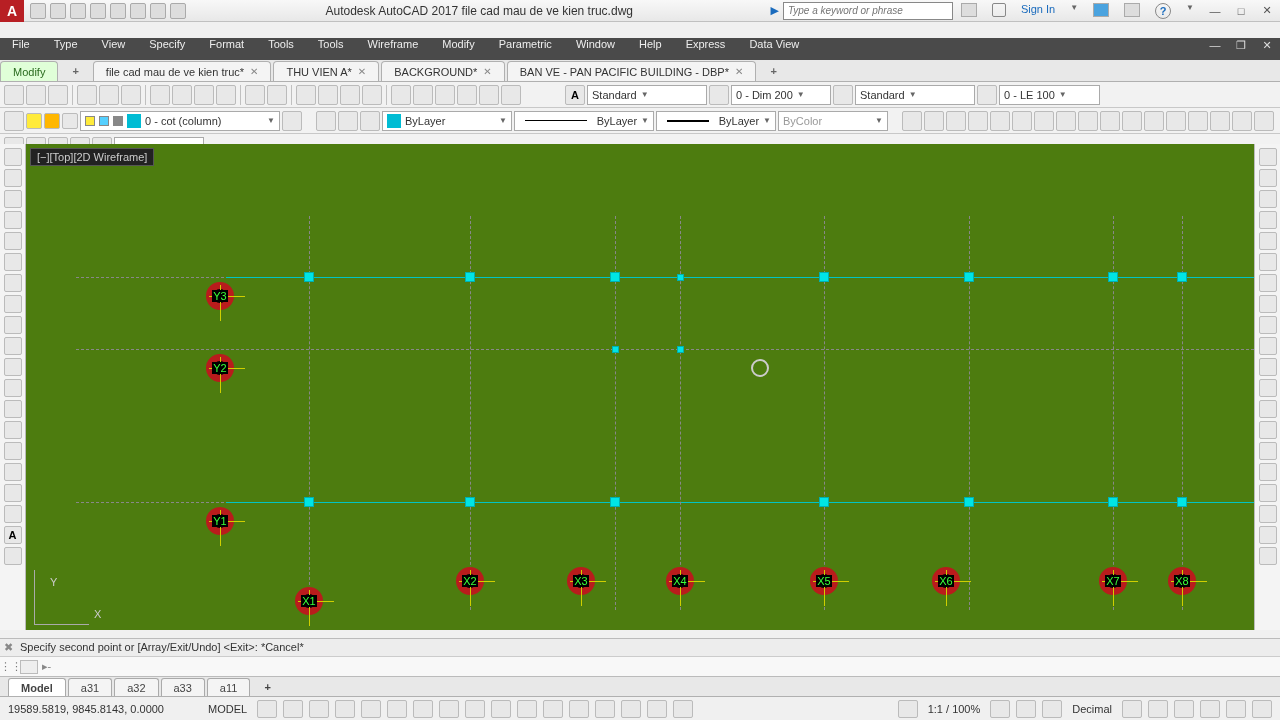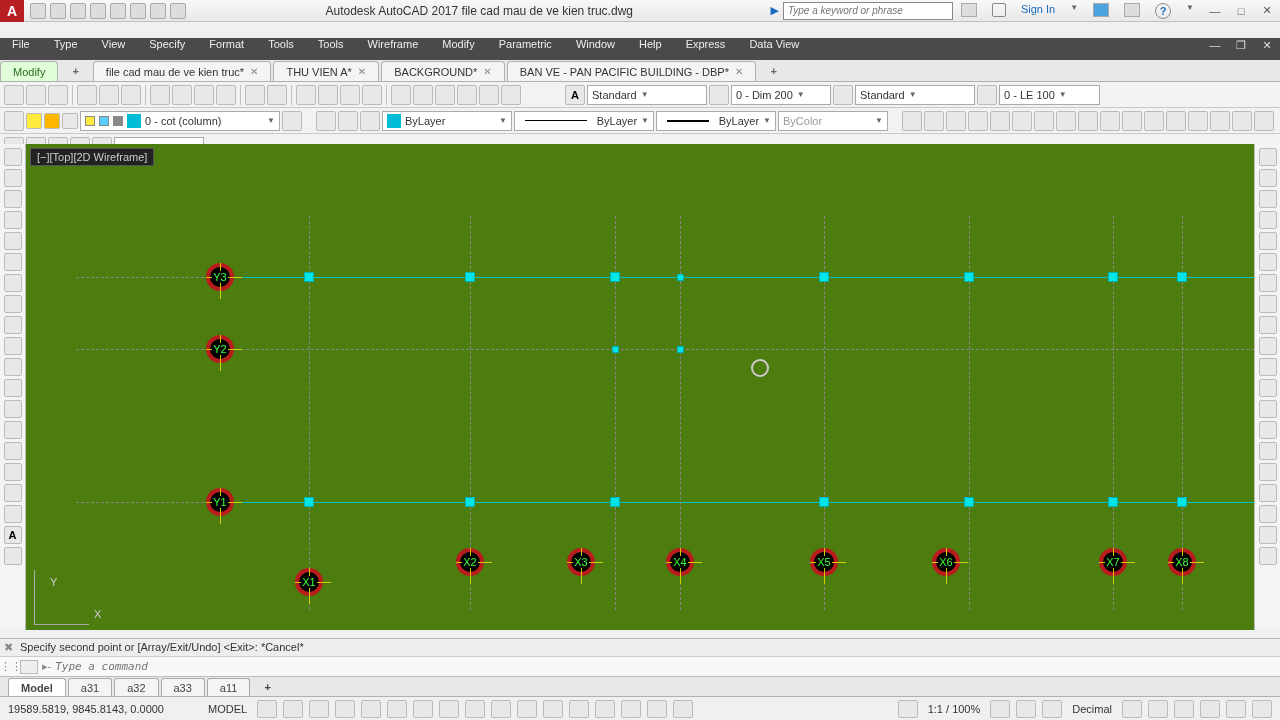--- a/index.html
+++ b/index.html
@@ -48,21 +48,21 @@
 .left-tools { width:26px; background:#f4f4f4; border-right:1px solid #bbb; display:flex; flex-direction:column; align-items:center; gap:3px; padding-top:4px; }
 .left-tools .tbtn { width:18px; height:18px; }
 .right-tools { width:26px; background:#f4f4f4; border-left:1px solid #bbb; display:flex; flex-direction:column; align-items:center; gap:3px; padding-top:4px; }
 .right-tools .tbtn { width:18px; height:18px; }
 .canvas { flex:1; background:#4d7c0f; position:relative; overflow:hidden; }
 .view-label { position:absolute; top:4px; left:4px; background:#222; color:#ccc; border:1px solid #555; padding:2px 6px; font-size:11px; }
 
 
 .gline-v { position:absolute; top:72px; bottom:20px; width:0; border-left:1px dashed #888; }
 .gline-h { position:absolute; left:50px; right:0; height:0; border-top:1px dashed #888; }
-.gbubble { position:absolute; width:28px; height:28px; border:4px solid #b91c1c; border-radius:50%; color:#3aff3a; font-size:11px; display:flex; align-items:center; justify-content:center; background:#000; }
+.gbubble { position:absolute; width:28px; height:28px; border:7px solid #b91c1c; border-radius:50%; color:#3aff3a; font-size:11px; display:flex; align-items:center; justify-content:center; background:#000;margin-top:19px; }
 .gbubble::before{content:"";position:absolute;width:36px;height:0;border-top:1px solid #cfcf00;top:50%;left:-4px;}
 .gbubble::after{content:"";position:absolute;height:36px;width:0;border-left:1px solid #cfcf00;left:50%;top:-4px;}
 .gbubble span{position:relative;z-index:2;background:#000;padding:0 1px;}
 .grip { position:absolute; width:10px; height:10px; background:#00e5e5; border:1px solid #00b0b0; }
 .grip.sm { width:7px; height:7px; }
 .pan-cursor { position:absolute; width:18px; height:18px; border:2px solid #ccc; border-radius:50%; }
 
 
 .ucs { position:absolute; bottom:10px; left:10px; color:#ccc; font-size:12px;}
 .ucs .y { position:absolute; bottom:32px; left:14px; }
@@ -423,21 +423,20 @@
 
 <div class="cmdhist">
   <span style="position:absolute;left:4px;color:#888">✖</span>
   <span>Specify second point or [Array/Exit/Undo] &lt;Exit&gt;: *Cancel*</span>
 </div>
 
 <div class="cmdline">
   <span class="handle">⋮⋮</span>
   <span class="prompt"></span>
   <span style="color:#888;margin-right:4px;">▸-</span>
-  <input placeholder="Type a command" style="">
 </div>
 
 <div class="layouts">
   <div class="ltab active">
       <span>Model</span>
     </div>
   <div class="ltab">
       <span>a31</span>
     </div>
   <div class="ltab">

